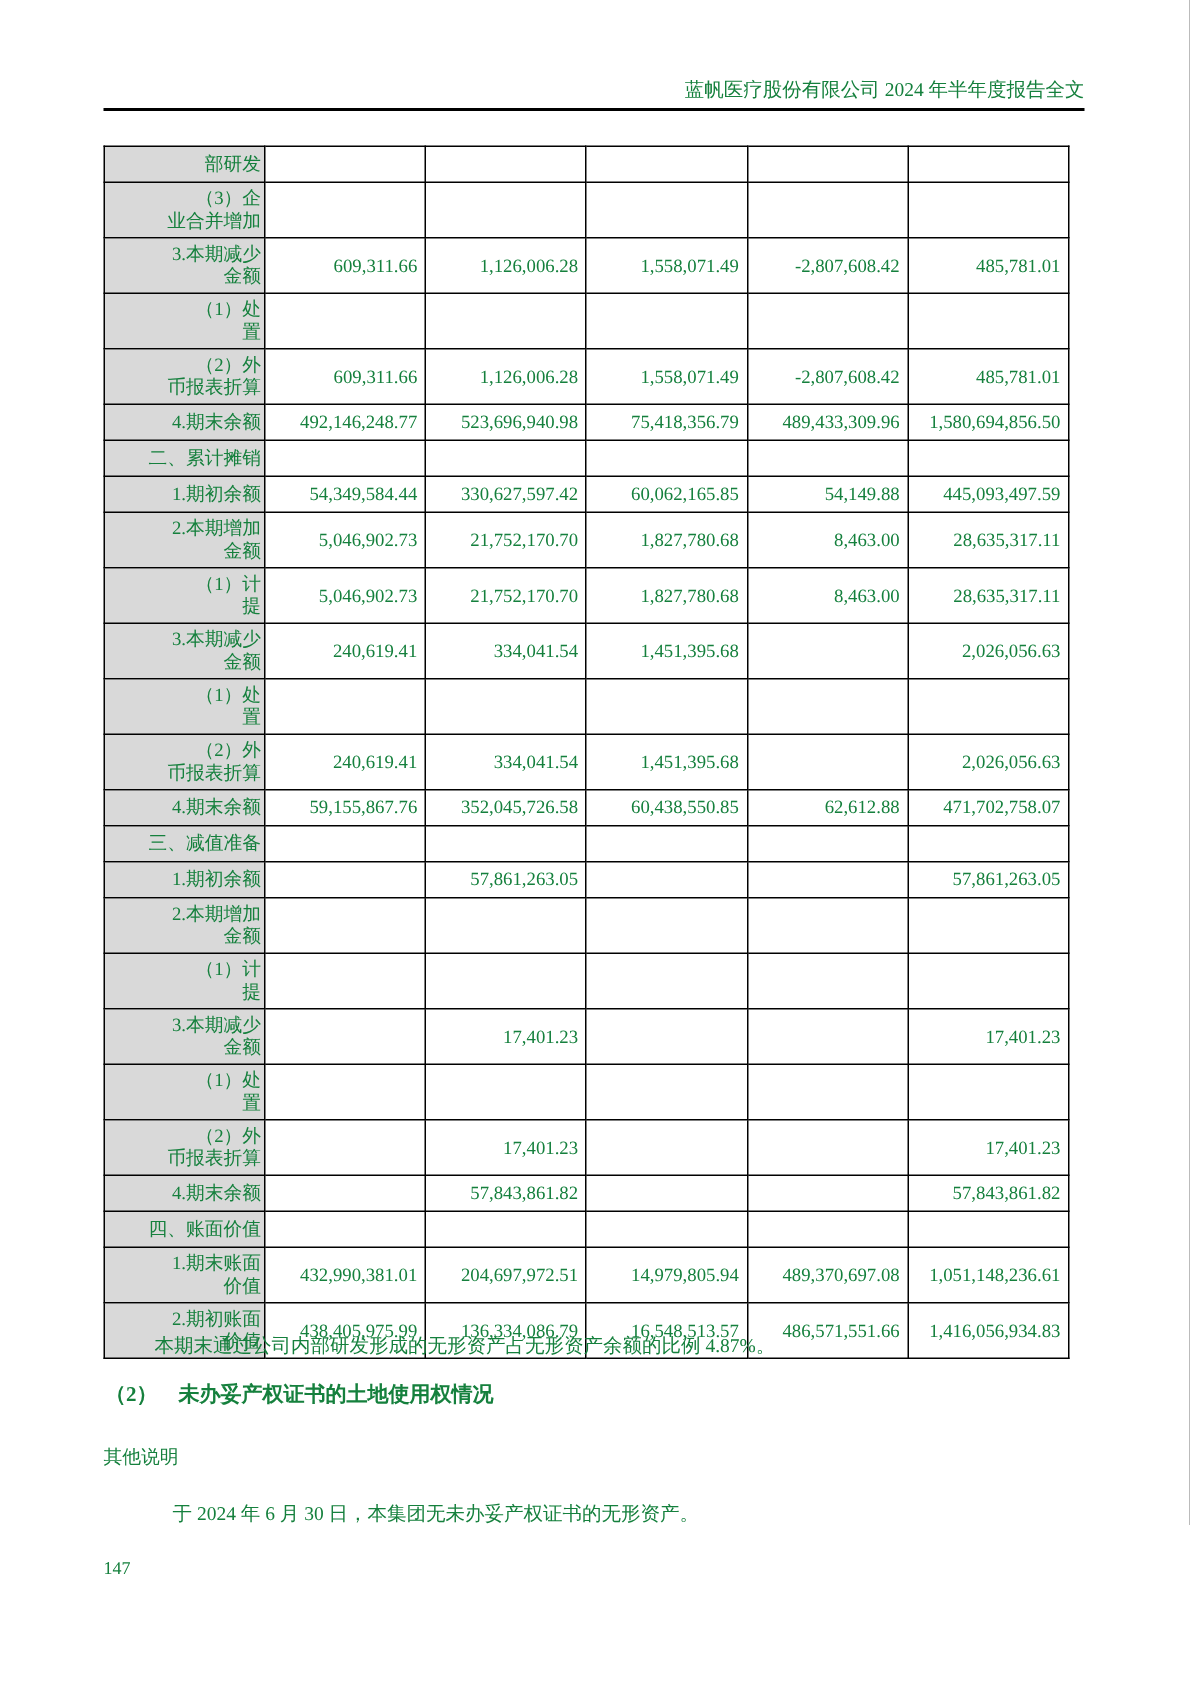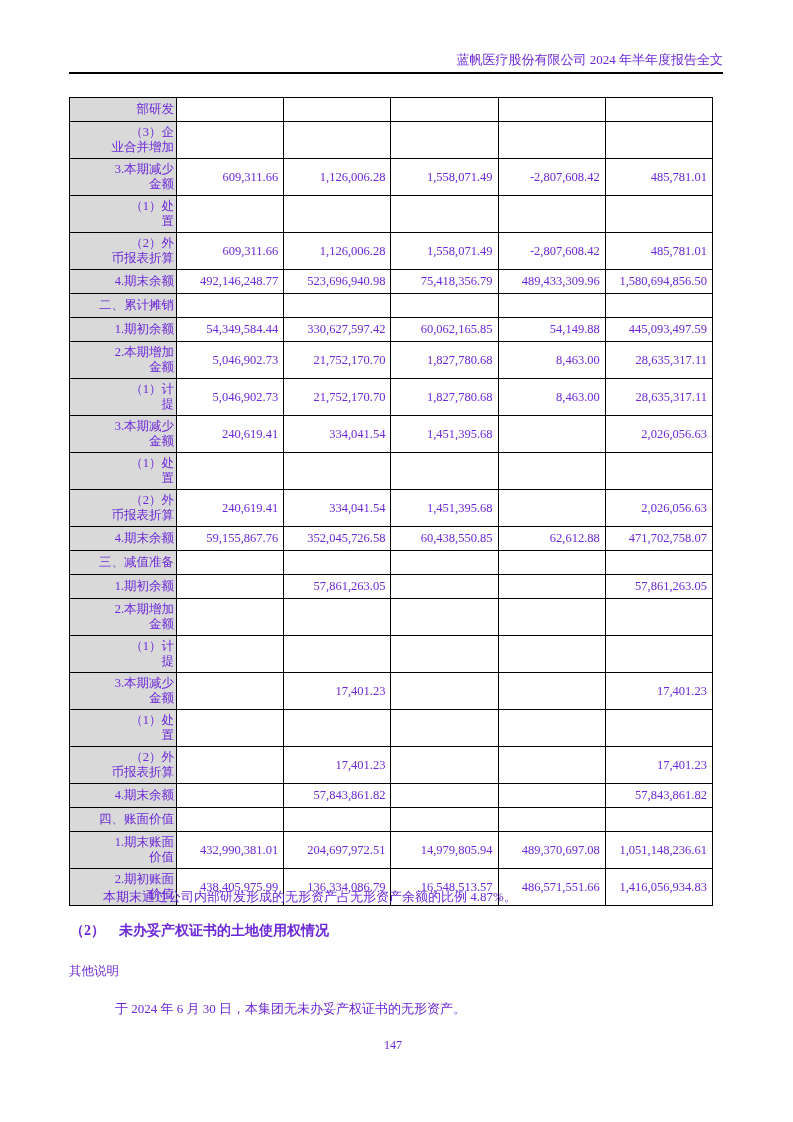--- a/index.html
+++ b/index.html
@@ -3,21 +3,21 @@
 <meta charset="utf-8">
 <style>
   html, body { margin: 0; padding: 0; background: #888; }
   .page {
     position: relative;
     width: 793px;
     height: 1122px;
     margin: 0 auto;
     background: #ffffff;
     font-family: "Liberation Serif", "DejaVu Serif", serif;
-    color: #6d28d9;
+    color: #15803d;
     overflow: hidden;
   }
   
   .header {
     position: absolute;
     top: 51px;
     left: 69px;
     width: 654px;
     text-align: right;
     font-size: 13px;
@@ -94,21 +94,21 @@
     font-size: 13px;
     line-height: 17px;
     text-indent: 34px;
     margin: 12px;
   }
   .page-number {
     position: absolute;
     top: 1038px;
     left: 69px;
     width: 648px;
-    text-align: center;
+    text-align: left;
     font-size: 12px;
     line-height: 15px;
   }
 </style>
 </head>
 <body>
 
 <div class="page">
 
   <div class="header">

